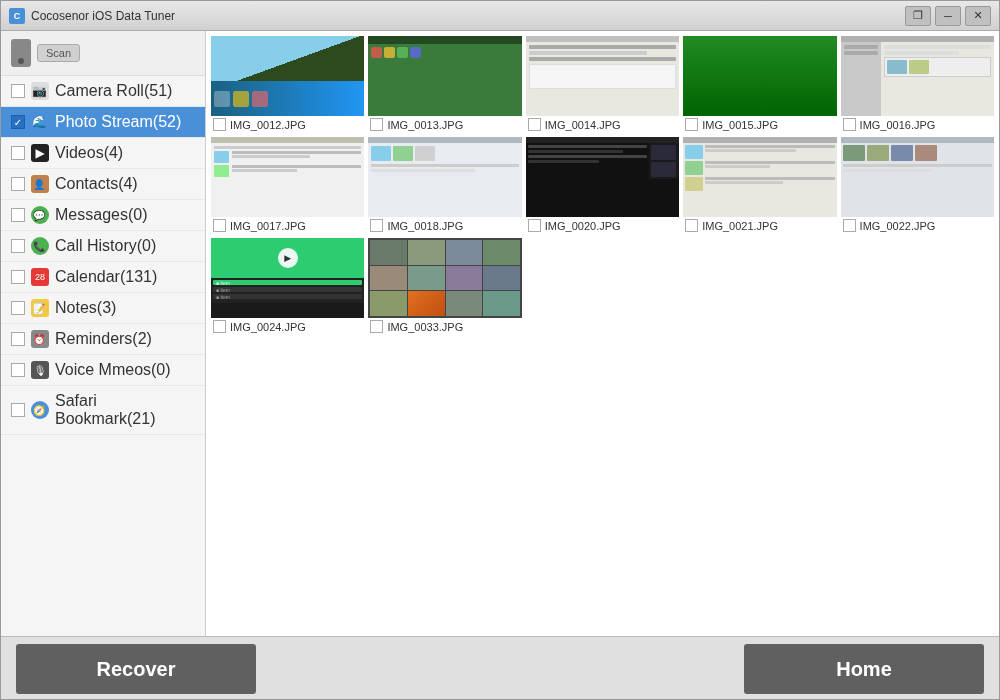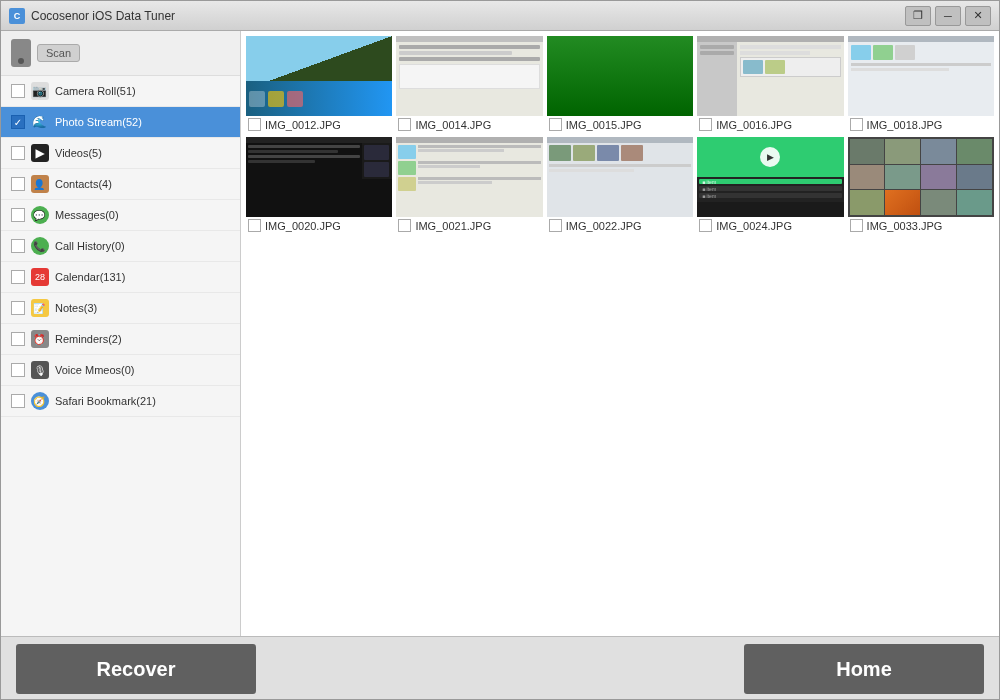--- a/index.html
+++ b/index.html
@@ -59,21 +59,21 @@
     }
 
     
     .main-layout {
       display: flex;
       height: calc(700px - 30px - 65px);
     }
 
     
     .sidebar {
-      width: 240px;
+      width: 205px;
       background: #f5f5f5;
       border-right: 1px solid #ccc;
       overflow-y: auto;
       flex-shrink: 0;
     }
     .sidebar-device {
       display: flex;
       align-items: center;
       padding: 8px 10px;
       border-bottom: 1px solid #ddd;
@@ -143,21 +143,21 @@
       width: 18px;
       height: 18px;
       margin-right: 6px;
       border-radius: 3px;
       flex-shrink: 0;
       display: flex;
       align-items: center;
       justify-content: center;
       font-size: 12px;
     }
-    .item-label { font-size: 11px; }
+    .item-label { font-size: 16px; }
 
     
     .content-area {
       flex: 1;
       background: white;
       overflow-y: scroll;
       overflow-x: hidden;
       padding: 5px;
     }
 
@@ -279,21 +279,21 @@
 
     <div class="sidebar-item active">
       <div class="sidebar-checkbox">✓</div>
       <div class="item-icon">🌊</div>
       <span class="item-label">Photo Stream(52)</span>
     </div>
 
     <div class="sidebar-item">
       <div class="sidebar-checkbox"></div>
       <div class="item-icon" style="background:#222; color:#fff;">▶</div>
-      <span class="item-label">Videos(5)</span>
+      <span class="item-label">Videos(4)</span>
     </div>
 
     <div class="sidebar-item">
       <div class="sidebar-checkbox"></div>
       <div class="item-icon" style="background:#c0824a; color:#fff; font-size:10px;">👤</div>
       <span class="item-label">Contacts(4)</span>
     </div>
 
     <div class="sidebar-item">
       <div class="sidebar-checkbox"></div>
@@ -351,20 +351,37 @@
               <div style="width:16px;height:16px;background:rgba(255,100,100,0.6);border-radius:2px;"></div>
             </div>
           </div>
         </div>
         <div class="img-header">
           <div class="img-checkbox"></div>
           <span class="img-name">IMG_0012.JPG</span>
         </div>
       </div>
 
+      <div class="img-item">
+        <div class="img-thumb">
+          <div class="thumb-inner" style="background:#3a7a3a;">
+            <div style="height:8px; background:rgba(0,0,0,0.4);"></div>
+            <div style="display:flex; flex-wrap:wrap; gap:2px; padding:3px;">
+              <div style="width:11px;height:11px;background:rgba(255,80,80,0.7);border-radius:2px;"></div>
+              <div style="width:11px;height:11px;background:rgba(255,200,50,0.7);border-radius:2px;"></div>
+              <div style="width:11px;height:11px;background:rgba(100,200,100,0.7);border-radius:2px;"></div>
+              <div style="width:11px;height:11px;background:rgba(100,100,255,0.7);border-radius:2px;"></div>
+            </div>
+          </div>
+        </div>
+        <div class="img-header">
+          <div class="img-checkbox"></div>
+          <span class="img-name">IMG_0013.JPG</span>
+        </div>
+      </div>
 
       <div class="img-item">
         <div class="img-thumb">
           <div class="thumb-inner" style="background:#e8e8e0;">
             <div style="height:6px; background:#c0c0c0;"></div>
             <div style="padding:3px;">
               <div style="height:4px; background:#aaa; margin-bottom:2px; border-radius:1px;"></div>
               <div style="height:4px; background:#ccc; margin-bottom:2px; border-radius:1px; width:80%;"></div>
               <div style="height:4px; background:#aaa; margin-bottom:2px; border-radius:1px;"></div>
               <div style="height:25px; background:#f5f5f5; border: 1px solid #ddd; margin-top:3px;"></div>
@@ -407,20 +424,48 @@
               </div>
             </div>
           </div>
         </div>
         <div class="img-header">
           <div class="img-checkbox"></div>
           <span class="img-name">IMG_0016.JPG</span>
         </div>
       </div>
 
+      <div class="img-item">
+        <div class="img-thumb">
+          <div class="thumb-inner" style="background:#f0f0f0;">
+            <div style="height:6px; background:#c0c0b0;"></div>
+            <div style="padding:3px;">
+              <div style="height:3px;background:#ccc;margin-bottom:2px;"></div>
+              <div style="display:flex;gap:3px;margin-bottom:2px;">
+                <div style="width:15px;height:12px;background:#87CEEB;border-radius:1px;"></div>
+                <div style="flex:1;">
+                  <div style="height:3px;background:#bbb;margin-bottom:1px;"></div>
+                  <div style="height:3px;background:#ccc;width:60%;"></div>
+                </div>
+              </div>
+              <div style="display:flex;gap:3px;margin-bottom:2px;">
+                <div style="width:15px;height:12px;background:#90EE90;border-radius:1px;"></div>
+                <div style="flex:1;">
+                  <div style="height:3px;background:#bbb;margin-bottom:1px;"></div>
+                  <div style="height:3px;background:#ccc;width:50%;"></div>
+                </div>
+              </div>
+            </div>
+          </div>
+        </div>
+        <div class="img-header">
+          <div class="img-checkbox"></div>
+          <span class="img-name">IMG_0017.JPG</span>
+        </div>
+      </div>
 
       <div class="img-item">
         <div class="img-thumb">
           <div class="thumb-inner" style="background:#e8ecf0;">
             <div style="height:6px; background:#b0b8c0;"></div>
             <div style="padding:3px;">
               <div style="display:flex;gap:2px;margin-bottom:3px;">
                 <div style="width:20px;height:15px;background:#87CEEB;border-radius:1px;"></div>
                 <div style="width:20px;height:15px;background:#90d090;border-radius:1px;"></div>
                 <div style="width:20px;height:15px;background:#d0d0d0;border-radius:1px;"></div>

